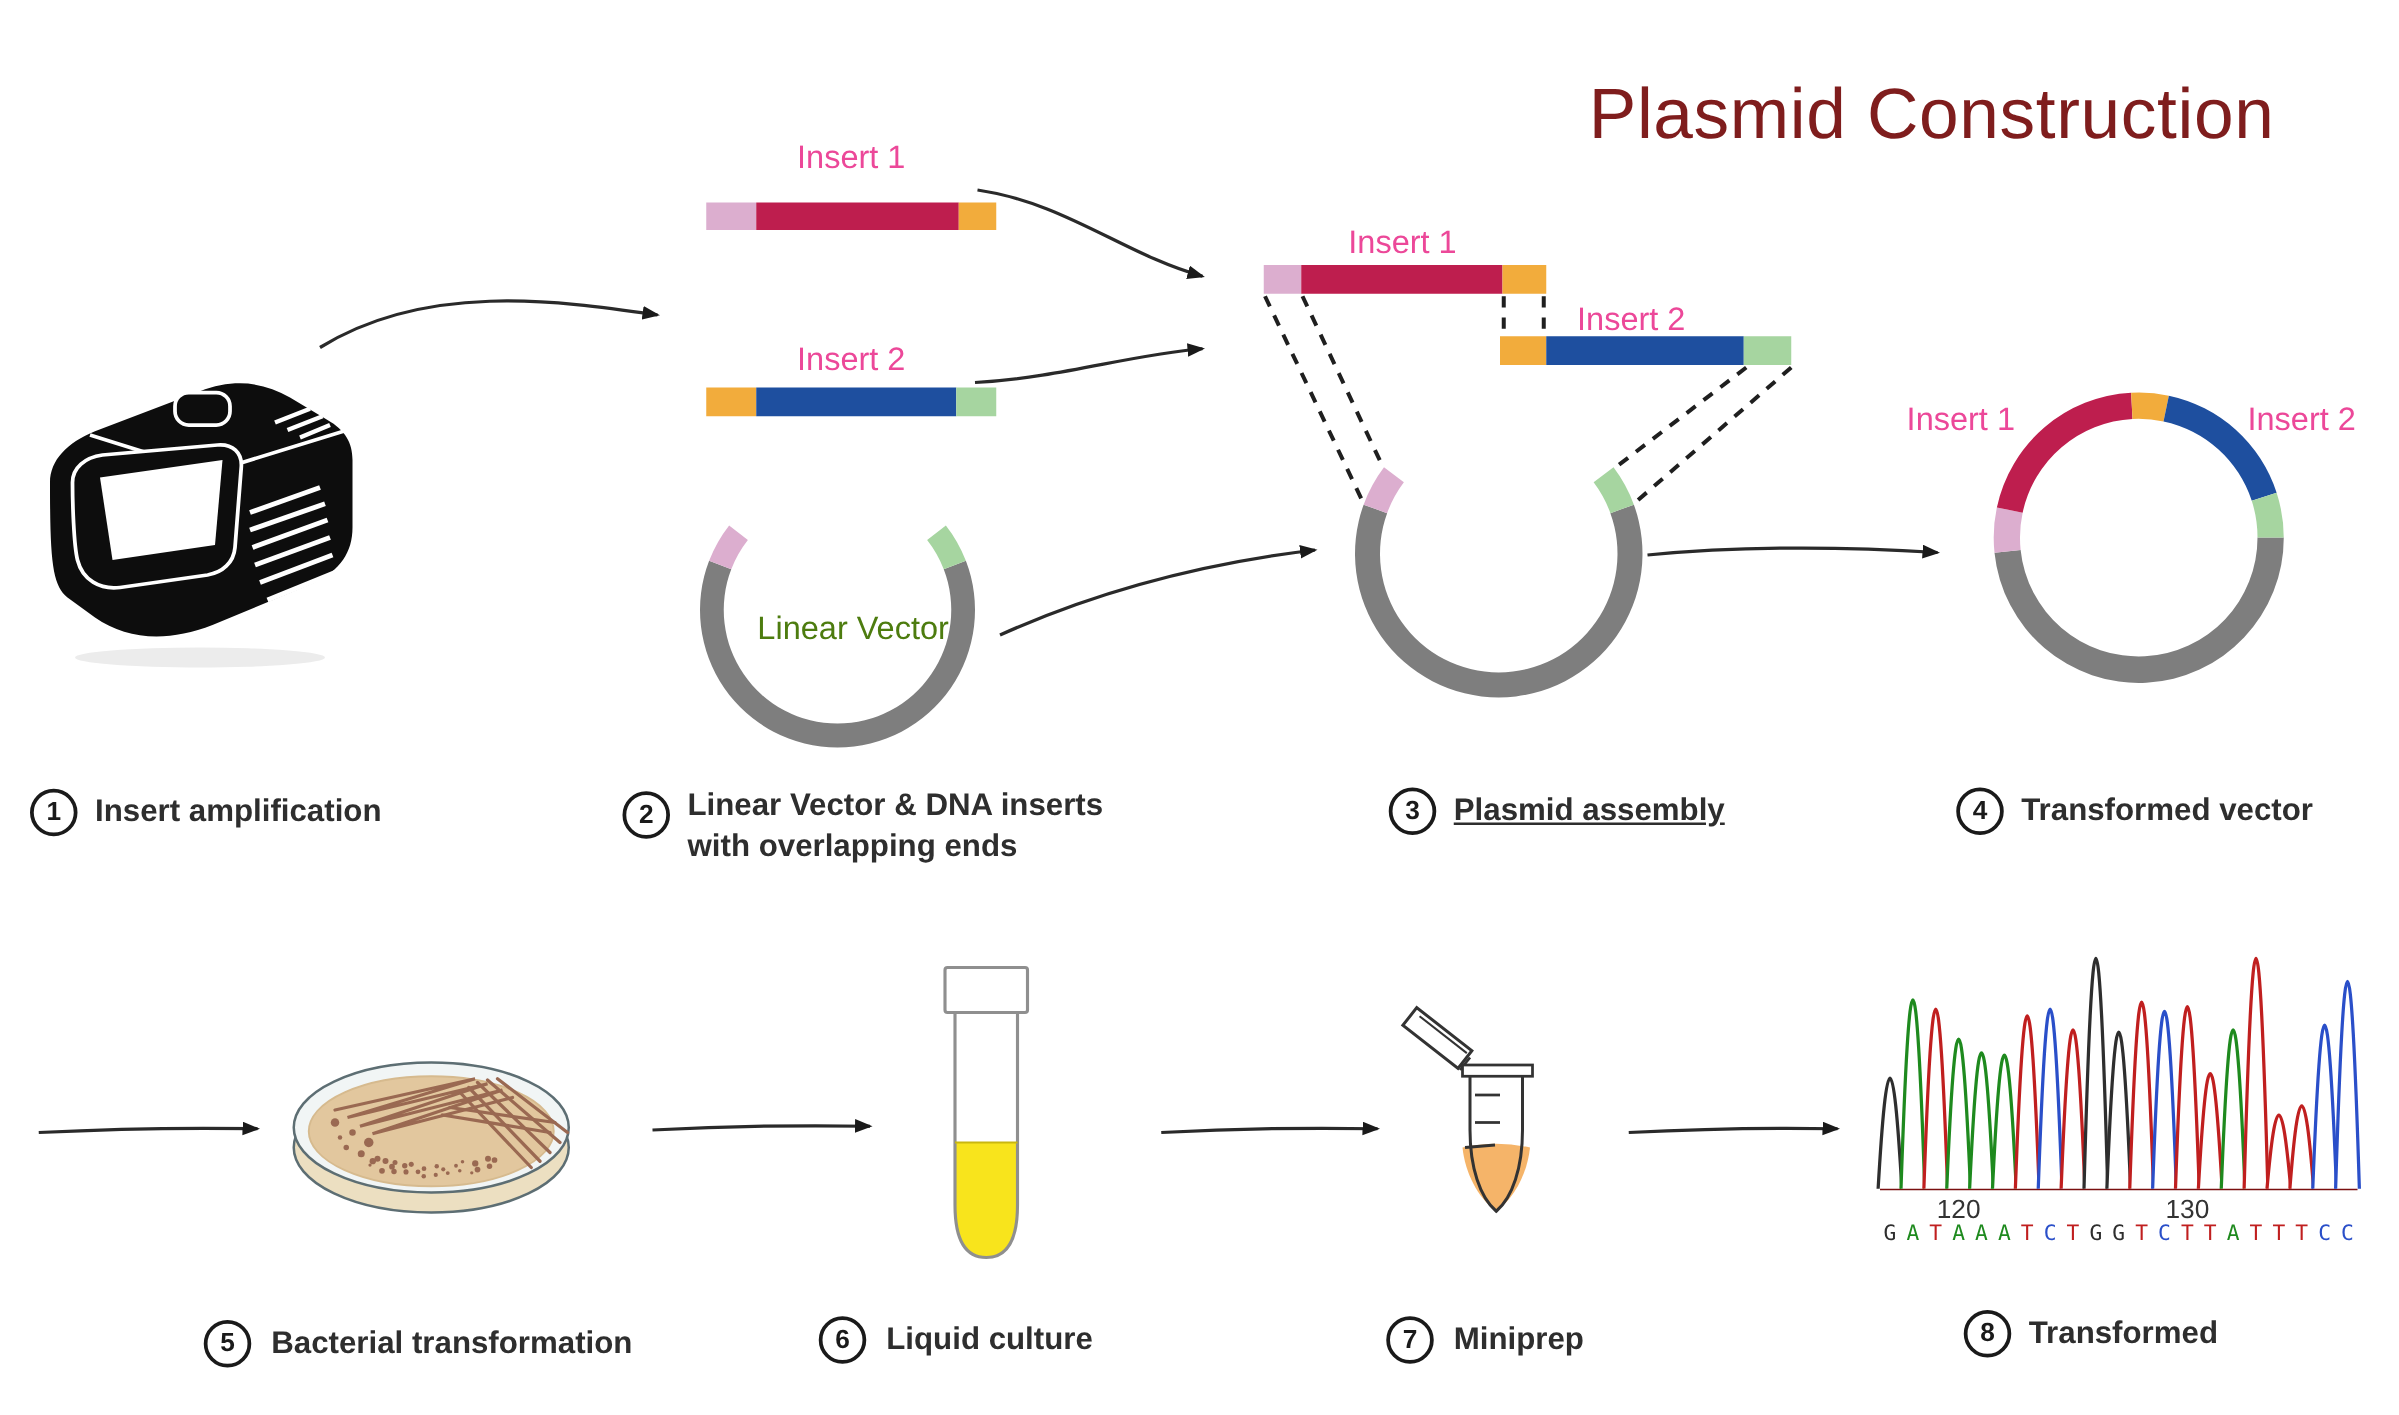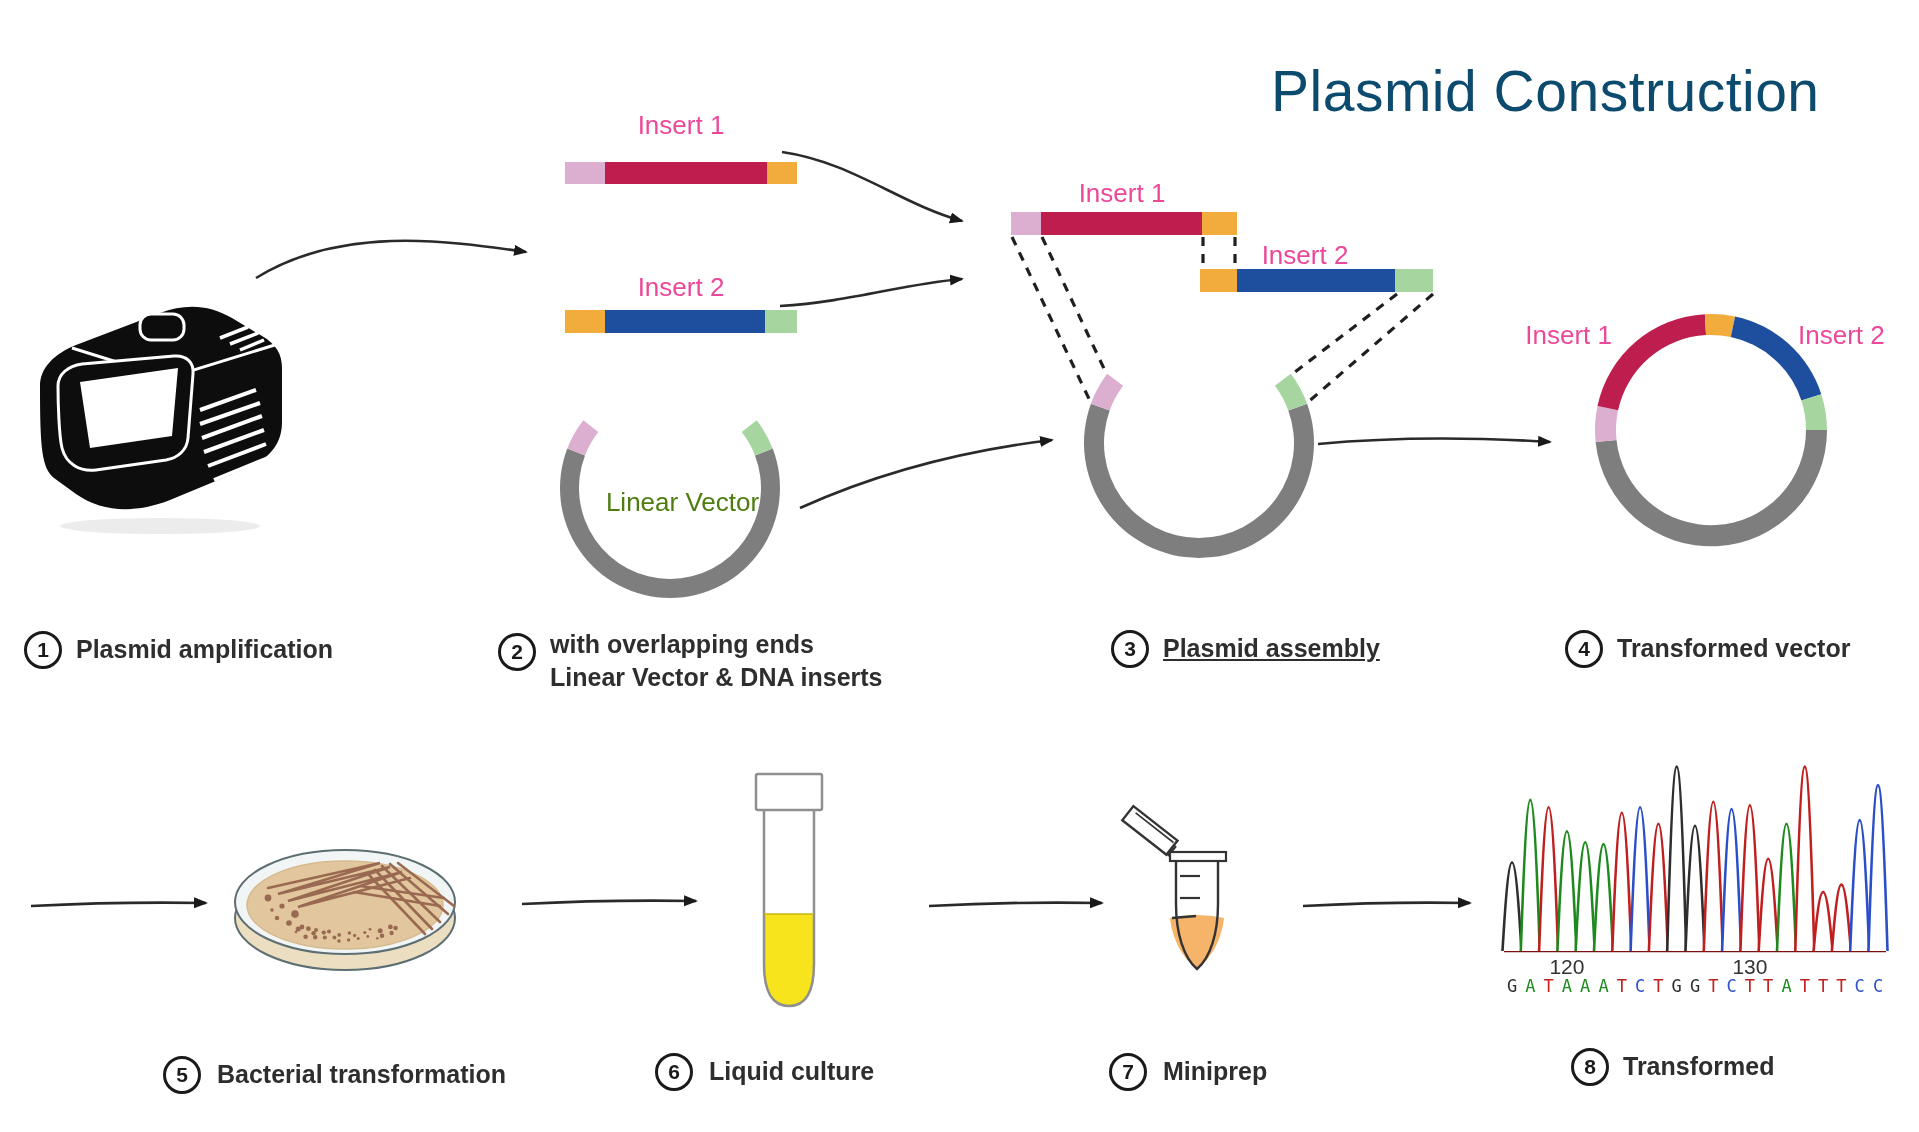--- a/index.html
+++ b/index.html
@@ -1,20 +1,20 @@
 <!DOCTYPE html>
 <html><head>
 <meta charset="utf-8">
 <style>
   html,body{margin:0;padding:0;background:#fff;}
   .canvas{position:relative;width:1919px;height:1132px;background:#ffffff;overflow:hidden;
           font-family:"Liberation Sans",sans-serif;}
   #diagram-svg{position:absolute;left:0;top:0;}
   .abs{position:absolute;}
-  .title{font-size:57px;font-weight:500;color:#0c4a6e;letter-spacing:0.5px;white-space:nowrap;}
+  .title{font-size:57px;font-weight:500;color:#7f1d1d;letter-spacing:0.5px;white-space:nowrap;}
   .seg-label{font-size:26px;font-weight:400;color:#ec4899;text-align:center;white-space:nowrap;}
   .ring-label{font-size:26px;font-weight:400;color:#4d7c0f;text-align:center;white-space:nowrap;}
   .step{position:absolute;display:flex;align-items:flex-start;}
   .step-num{width:38px;height:38px;border:3px solid #1A1A1A;border-radius:50%;
             display:flex;align-items:center;justify-content:center;
             font-size:21px;font-weight:700;color:#1A1A1A;box-sizing:border-box;background:#fff;}
   .step-label{font-size:25px;font-weight:700;color:#2E2E2E;line-height:33px;white-space:nowrap;}
 </style>
 </head>
 <body>
@@ -241,27 +241,27 @@
 <div class="abs seg-label" style="left:600px;top:110px;width:162px;">Insert 1</div>
 <div class="abs seg-label" style="left:600px;top:272px;width:162px;">Insert 2</div>
 <div class="abs ring-label" style="left:585px;top:487px;width:195px;">Linear Vector</div>
 <div class="abs seg-label" style="left:1040px;top:178px;width:164px;">Insert 1</div>
 <div class="abs seg-label" style="left:1225px;top:240px;width:160px;">Insert 2</div>
 <div class="abs seg-label" style="left:1490px;top:320px;width:122px;text-align:right;">Insert 1</div>
 <div class="abs seg-label" style="left:1798px;top:320px;width:130px;text-align:left;">Insert 2</div>
 
 <div class="step" style="left:24px;top:631px;">
   <div class="step-num">1</div>
-  <div class="step-label" style="margin:2px 0 0 14px;">Plasmid amplification</div>
+  <div class="step-label" style="margin:2px 0 0 14px;">Insert amplification</div>
 </div>
 <div class="step" style="left:498px;top:633px;">
   <div class="step-num">2</div>
   <div style="margin:-5px 0 0 14px;">
+    <div class="step-label">Linear Vector &amp; DNA inserts</div>
     <div class="step-label">with overlapping ends</div>
-    <div class="step-label">Linear Vector &amp; DNA inserts</div>
   </div>
 </div>
 <div class="step" style="left:1111px;top:630px;">
   <div class="step-num">3</div>
   <div class="step-label" style="margin:2px 0 0 14px;text-decoration:underline;">Plasmid assembly</div>
 </div>
 <div class="step" style="left:1565px;top:630px;">
   <div class="step-num">4</div>
   <div class="step-label" style="margin:2px 0 0 14px;">Transformed vector</div>
 </div>

